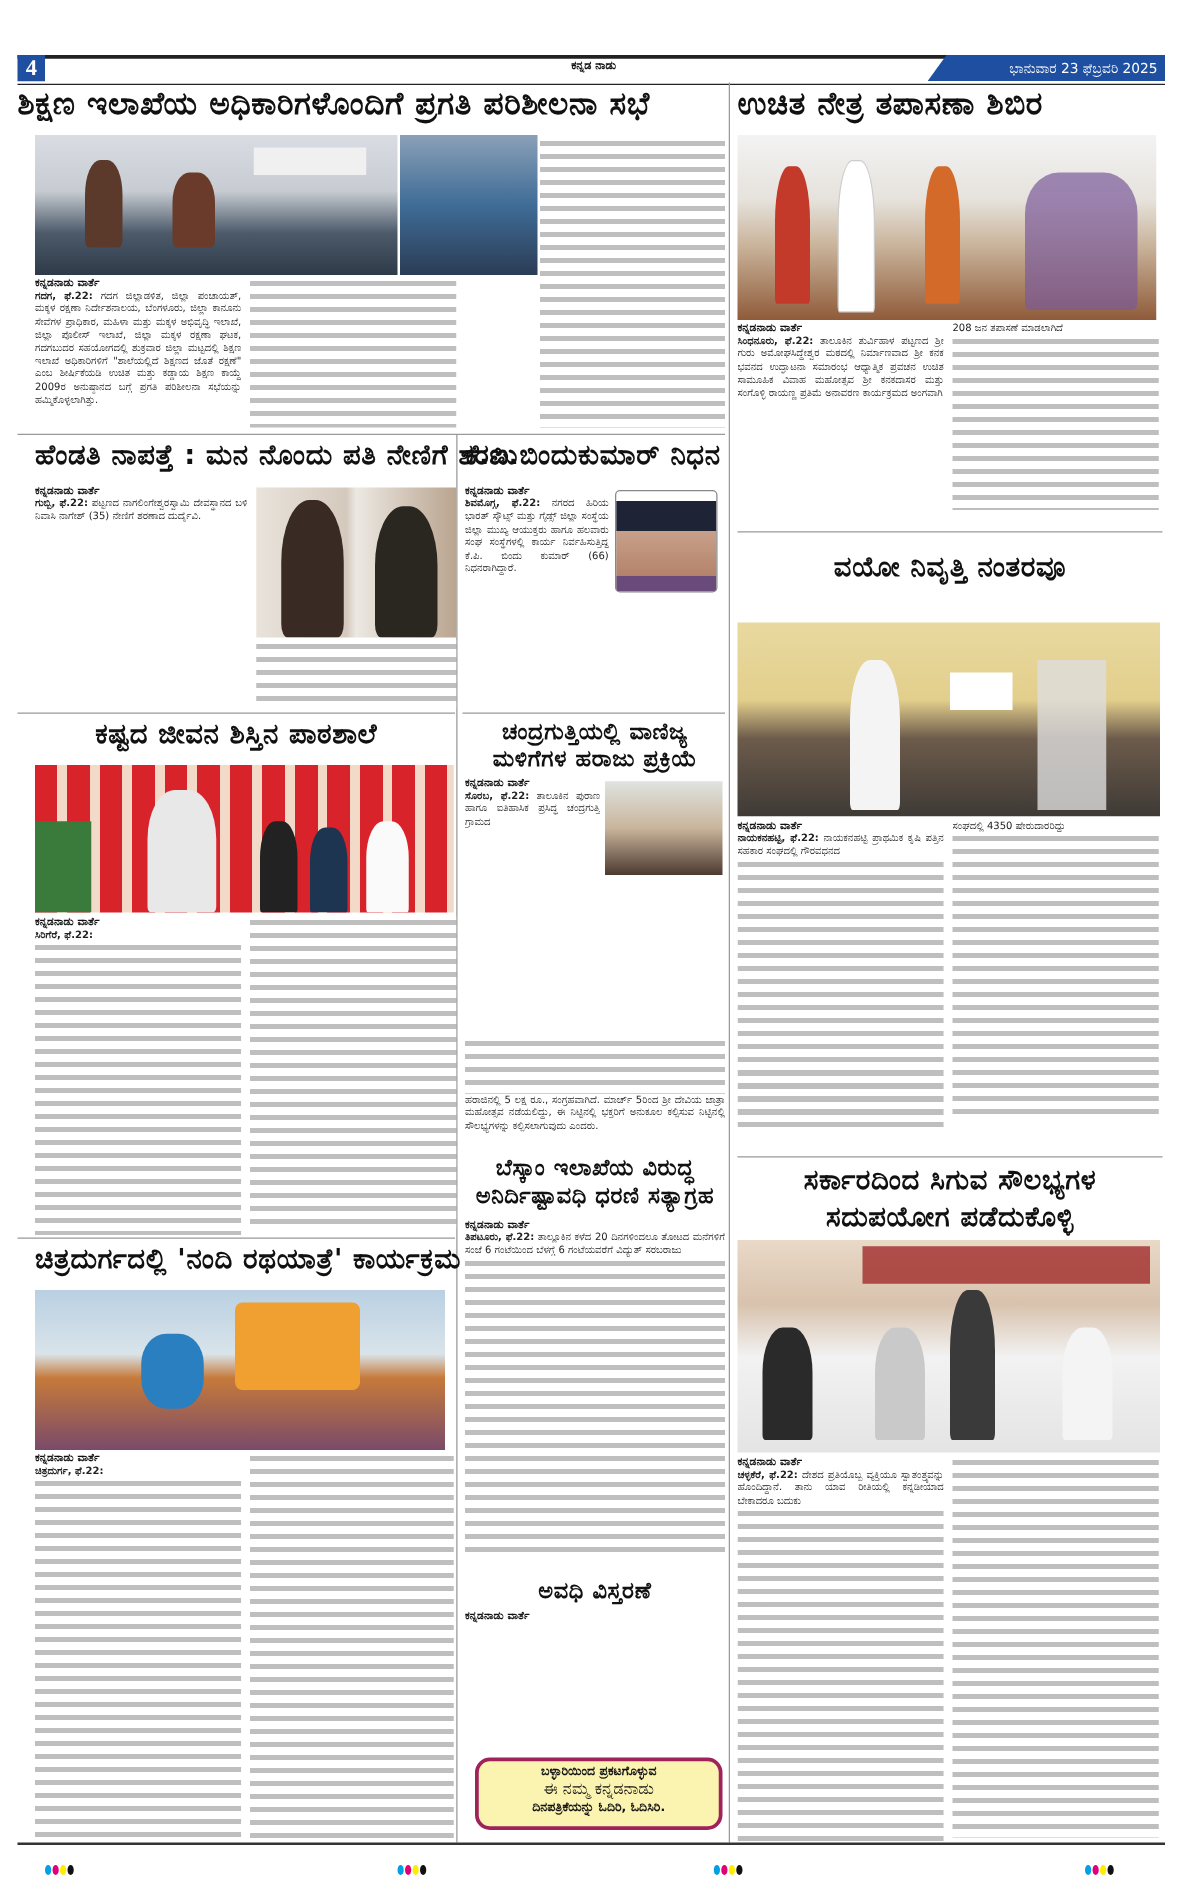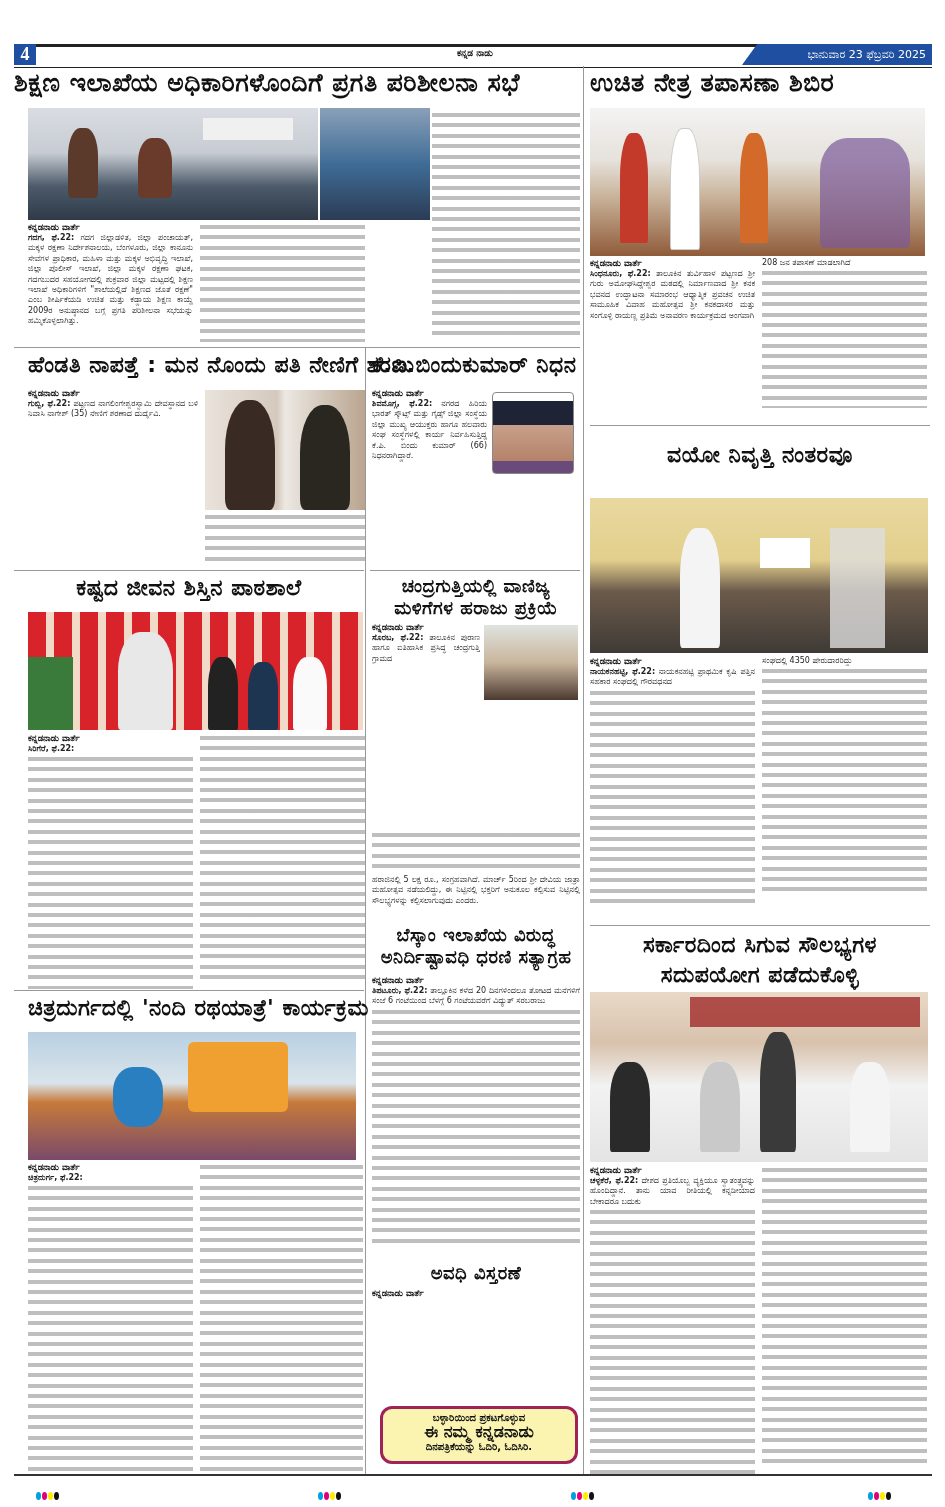--- a/index.html
+++ b/index.html
@@ -150,21 +150,21 @@
   <div class="body" style="height:275px;"><b>ತಿಪಟೂರು, ಫೆ.22:</b> <span>ತಾಲ್ಲೂಕಿನ ಕಳೆದ 20 ದಿನಗಳಿಂದಲೂ ತೋಟದ ಮನೆಗಳಿಗೆ ಸಂಜೆ 6 ಗಂಟೆಯಿಂದ ಬೆಳಗ್ಗೆ 6 ಗಂಟೆಯವರೆಗೆ ವಿದ್ಯುತ್ ಸರಬರಾಜು</span><div class="txt" style="height:240px;"></div></div>
 </div>
 
 <div class="abs head h3 center" style="left:370px;top:1262px;width:212px;">ಅವಧಿ ವಿಸ್ತರಣೆ</div>
 <div class="abs" style="left:372px;top:1288px;width:208px;">
   <div class="byline">ಕನ್ನಡನಾಡು ವಾರ್ತೆ</div>
 </div>
 
 <div class="abs ad" style="left: 380px; top: 1406px; width: 192px; height: 52px; border-color: rgb(160, 34, 90); background: rgb(251, 243, 176);">
   <div style="font-size:10px;font-weight:bold;line-height:13px;margin-top:2px;">ಬಳ್ಳಾರಿಯಿಂದ ಪ್ರಕಟಗೊಳ್ಳುವ</div>
-  <div style="font-size:16px;font-weight:bold;line-height:16px;">ಈ ನಮ್ಮ ಕನ್ನಡನಾಡು</div>
+  <div style="font-size:13px;font-weight:normal;line-height:16px;">ಈ ನಮ್ಮ ಕನ್ನಡನಾಡು</div>
   <div style="font-size:10px;font-weight:bold;line-height:14px;">ದಿನಪತ್ರಿಕೆಯನ್ನು ಓದಿರಿ, ಓದಿಸಿರಿ.</div>
 </div>
 
 <div class="abs hrule" style="left:590px;top:925px;width:340px;"></div>
 <div class="abs head h2 center" style="left:590px;top:930px;width:340px;line-height:30px;">
   <div>ಸರ್ಕಾರದಿಂದ ಸಿಗುವ ಸೌಲಭ್ಯಗಳ</div>
   <div>ಸದುಪಯೋಗ ಪಡೆದುಕೊಳ್ಳಿ</div>
 </div>
 <div class="abs photo" style="left:590px;top:992px;width:338px;height:170px;background:linear-gradient(180deg,#e9d9c7 0,#d8c2ad 30%,#f2f2f2 55%,#e4e4e4 100%);">
   <div style="position:absolute;left:100px;top:5px;width:230px;height:30px;background:#a02a2a;opacity:.8;"></div>

